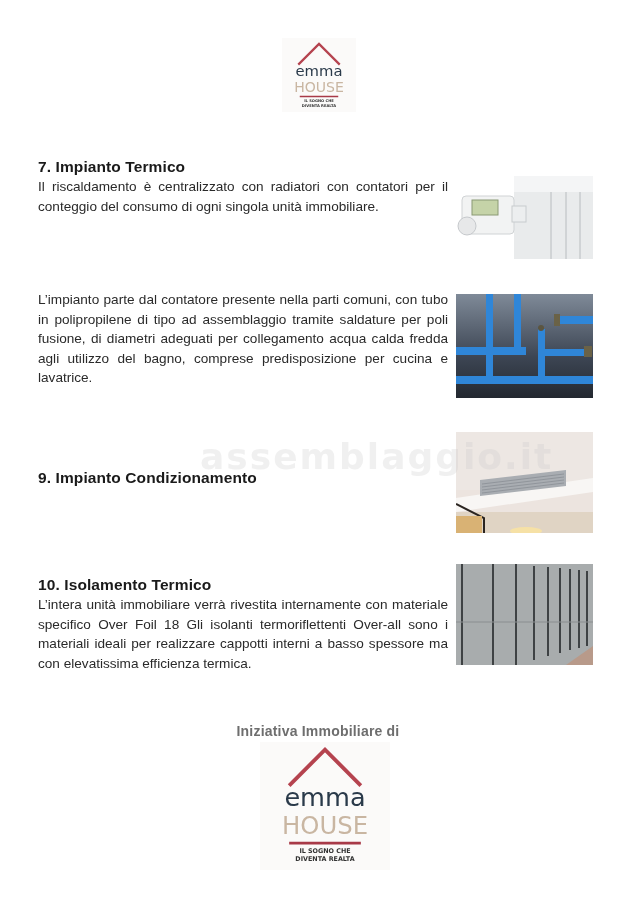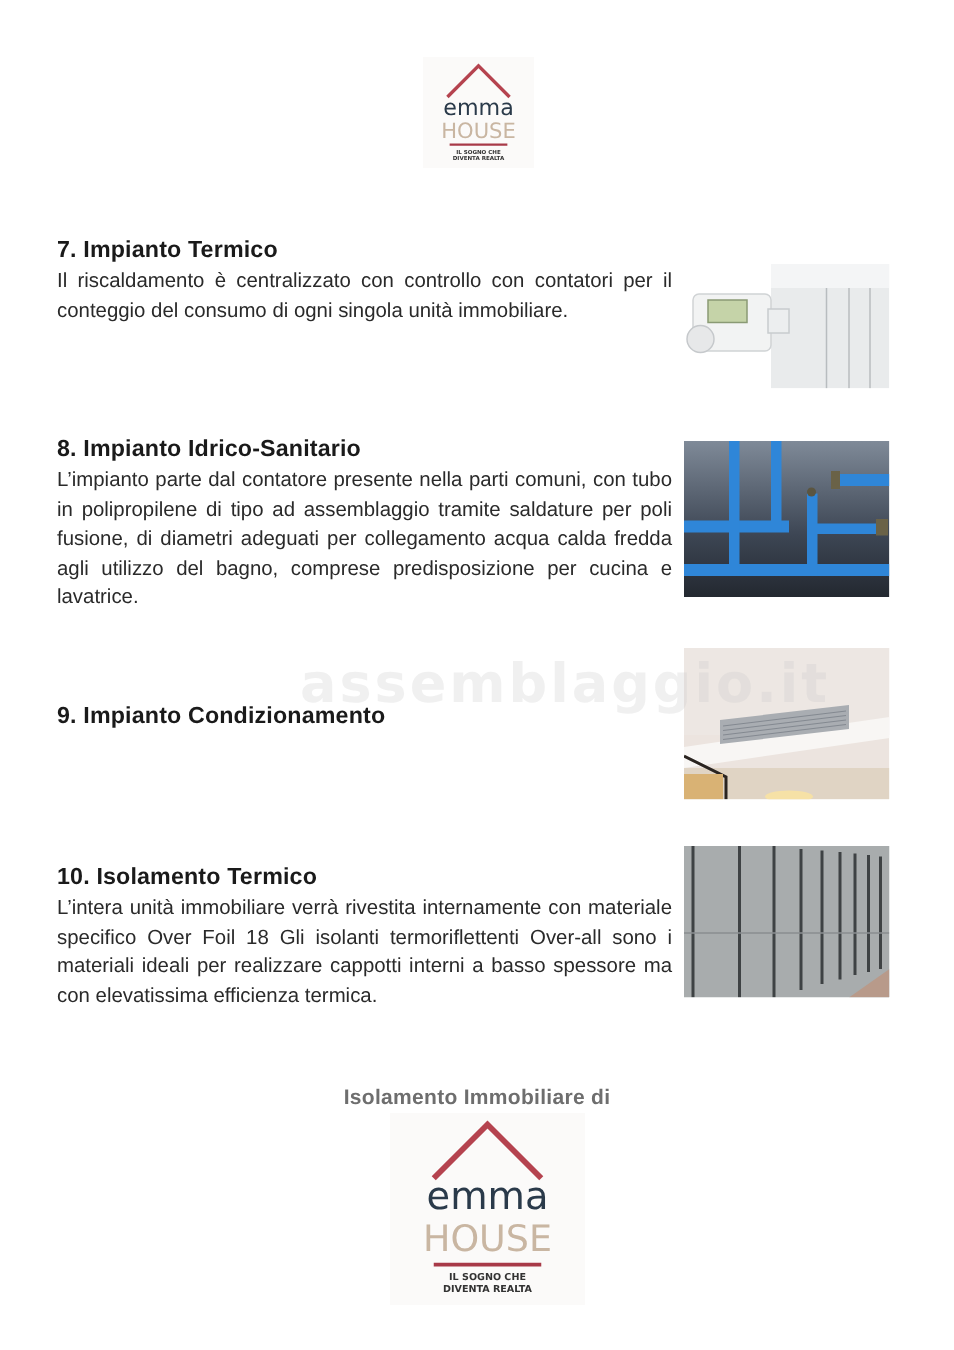--- a/index.html
+++ b/index.html
@@ -103,39 +103,38 @@
     <text x="50" y="52" text-anchor="middle" font-family="DejaVu Sans, sans-serif" font-size="20" fill="#2a3a4a">emma</text>
     <text x="50" y="73" text-anchor="middle" font-family="DejaVu Sans, sans-serif" font-size="19" fill="#c9b6a2">HOUSE</text>
     <line x1="24" y1="79" x2="76" y2="79" stroke="#a83a48" stroke-width="2"></line>
     <text x="50" y="87" text-anchor="middle" font-family="DejaVu Sans, sans-serif" font-size="5" font-weight="bold" fill="#333">IL SOGNO CHE</text>
     <text x="50" y="93" text-anchor="middle" font-family="DejaVu Sans, sans-serif" font-size="5" font-weight="bold" fill="#333">DIVENTA REALTA</text>
   </svg>
 </div>
 
 <div class="section sec7">
   <h2>7. Impianto Termico</h2>
-  <p>Il riscaldamento è centralizzato con controllo con contatori per il conteggio del consumo di ogni singola unità immobiliare.</p>
+  <p>Il riscaldamento è centralizzato con radiatori con contatori per il conteggio del consumo di ogni singola unità immobiliare.</p>
 </div>
 <div class="photo photo7">
   <svg viewBox="0 0 137 93" preserveAspectRatio="none">
     <rect width="137" height="93" fill="#ffffff"></rect>
     <rect x="58" y="10" width="79" height="83" fill="#e9ebec"></rect>
     <rect x="58" y="10" width="79" height="16" fill="#f4f5f6"></rect>
     <line x1="95" y1="26" x2="95" y2="93" stroke="#b8bcbf" stroke-width="1"></line>
     <line x1="110" y1="26" x2="110" y2="93" stroke="#b8bcbf" stroke-width="1"></line>
     <line x1="124" y1="26" x2="124" y2="93" stroke="#b8bcbf" stroke-width="1"></line>
     <rect x="6" y="30" width="52" height="38" rx="4" fill="#f2f3f3" stroke="#d0d3d5"></rect>
     <rect x="16" y="34" width="26" height="15" fill="#c5d3a8" stroke="#8a9a74"></rect>
     <circle cx="11" cy="60" r="9" fill="#e7e8e9" stroke="#c6c9cc"></circle>
     <rect x="56" y="40" width="14" height="16" fill="#eceeef" stroke="#c8ccce"></rect>
   </svg>
 </div>
 
 <div class="section sec8">
-  <h2>8. Impianto Idrico-Sanitario</h2>
   <p>L’impianto parte dal contatore presente nella parti comuni, con tubo in polipropilene di tipo ad assemblaggio tramite saldature per poli fusione, di diametri adeguati per collegamento acqua calda fredda agli utilizzo del bagno, comprese predisposizione per cucina e lavatrice.</p>
 </div>
 <div class="photo photo8">
   <svg viewBox="0 0 137 104" preserveAspectRatio="none">
     <defs>
       <linearGradient id="pipebg" x1="0" y1="0" x2="0" y2="1">
         <stop offset="0" stop-color="#7f8a98"></stop>
         <stop offset="0.6" stop-color="#3d4654"></stop>
         <stop offset="1" stop-color="#232830"></stop>
       </linearGradient>
@@ -195,21 +194,21 @@
       <line x1="114" y1="5" x2="114" y2="86"></line>
       <line x1="123" y1="6" x2="123" y2="84"></line>
       <line x1="131" y1="7" x2="131" y2="82"></line>
     </g>
     <line x1="0" y1="58" x2="137" y2="58" stroke="#8a8e90" stroke-width="1"></line>
   </svg>
 </div>
 
 <div class="watermark">assemblaggio.it</div>
 
-<div class="initiative">Isolamento Immobiliare di</div>
+<div class="initiative">Iniziativa Immobiliare di</div>
 
 <div class="logo logo-bottom">
   <svg viewBox="0 0 100 100">
     <polyline points="22,34 50,6 78,34" fill="none" stroke="#b5434f" stroke-width="3"></polyline>
     <text x="50" y="50" text-anchor="middle" font-family="DejaVu Sans, sans-serif" font-size="20" fill="#2a3a4a">emma</text>
     <text x="50" y="72" text-anchor="middle" font-family="DejaVu Sans, sans-serif" font-size="19" fill="#c9b6a2">HOUSE</text>
     <line x1="22" y1="79" x2="78" y2="79" stroke="#a83a48" stroke-width="2"></line>
     <text x="50" y="87" text-anchor="middle" font-family="DejaVu Sans, sans-serif" font-size="5" font-weight="bold" fill="#333">IL SOGNO CHE</text>
     <text x="50" y="93" text-anchor="middle" font-family="DejaVu Sans, sans-serif" font-size="5" font-weight="bold" fill="#333">DIVENTA REALTA</text>
   </svg>

